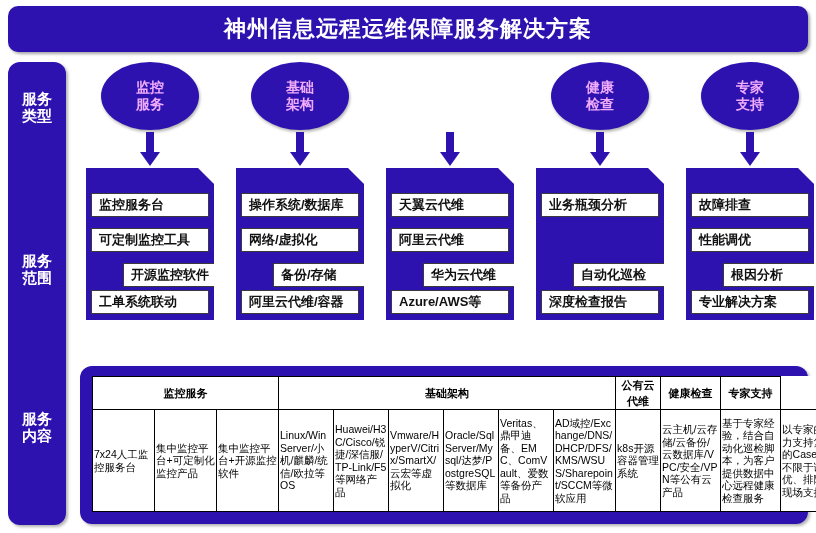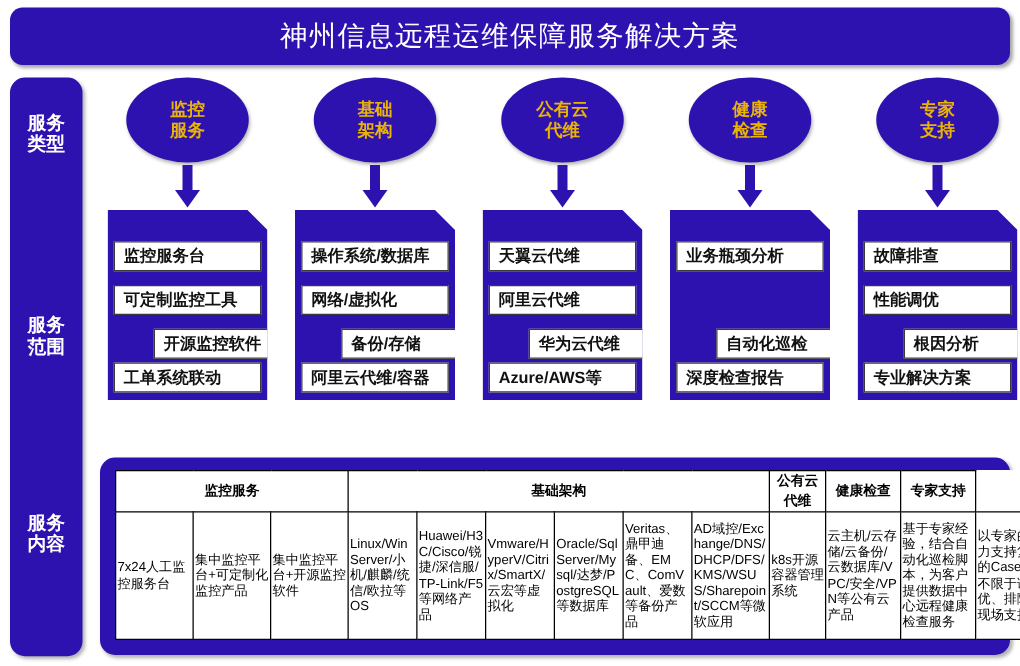--- a/index.html
+++ b/index.html
@@ -13,21 +13,21 @@
   .stage{position:absolute;left:0;top:0;width:816px;height:533px;}
 
   
   .title-banner{
     position:absolute;left:8px;top:6px;width:800px;height:46px;
     background:#2E12B0;border-radius:10px;
     box-shadow:2px 2px 3px rgba(0,0,0,.35);
     display:flex;align-items:center;justify-content:center;
   }
   .title-banner span{
-    color:#ffffff;font-size:22px;font-weight:normal;letter-spacing:1px;
+    color:#ffffff;font-size:22px;font-weight:bold;letter-spacing:1px;
   }
 
   
   .rail{
     position:absolute;left:8px;top:62px;width:58px;height:463px;
     background:#2E12B0;border-radius:12px;
     box-shadow:2px 2px 3px rgba(0,0,0,.3);
   }
   .rail-label{
     position:absolute;left:0;width:58px;text-align:center;
@@ -38,21 +38,21 @@
   .rail-label.c{top:348px;}
 
   
   .ellipse{
     position:absolute;top:62px;width:98px;height:68px;
     background:#2E12B0;border-radius:50%;
     display:flex;align-items:center;justify-content:center;
     box-shadow:1px 2px 3px rgba(0,0,0,.30);
   }
   .ellipse span{
-    color:#eab308;font-size:14px;font-weight:bold;line-height:17px;text-align:center;
+    color:#f0abfc;font-size:14px;font-weight:bold;line-height:17px;text-align:center;
   }
   .arrow{
     position:absolute;width:20px;height:38px;
   }
   .arrow i{
     position:absolute;left:6px;top:0;width:8px;height:22px;background:#2E12B0;display:block;
   }
   .arrow b{
     position:absolute;left:0;top:20px;width:0;height:0;display:block;
     border-left:10px solid transparent;border-right:10px solid transparent;
@@ -130,23 +130,20 @@
       <div>服务</div>
       <div>内容</div>
     </div>
   </div>
 
   <div class="ellipse" style="left:101px;">
     <span><b>监控</b><br><b>服务</b></span>
   </div>
   <div class="ellipse" style="left:251px;">
     <span><b>基础</b><br><b>架构</b></span>
-  </div>
-  <div class="ellipse" style="left:401px;">
-    <span><b>公有云</b><br><b>代维</b></span>
   </div>
   <div class="ellipse" style="left:551px;">
     <span><b>健康</b><br><b>检查</b></span>
   </div>
   <div class="ellipse" style="left:701px;">
     <span><b>专家</b><br><b>支持</b></span>
   </div>
 
   <div class="arrow" style="left:140px;top:132px;">
       <i></i>

